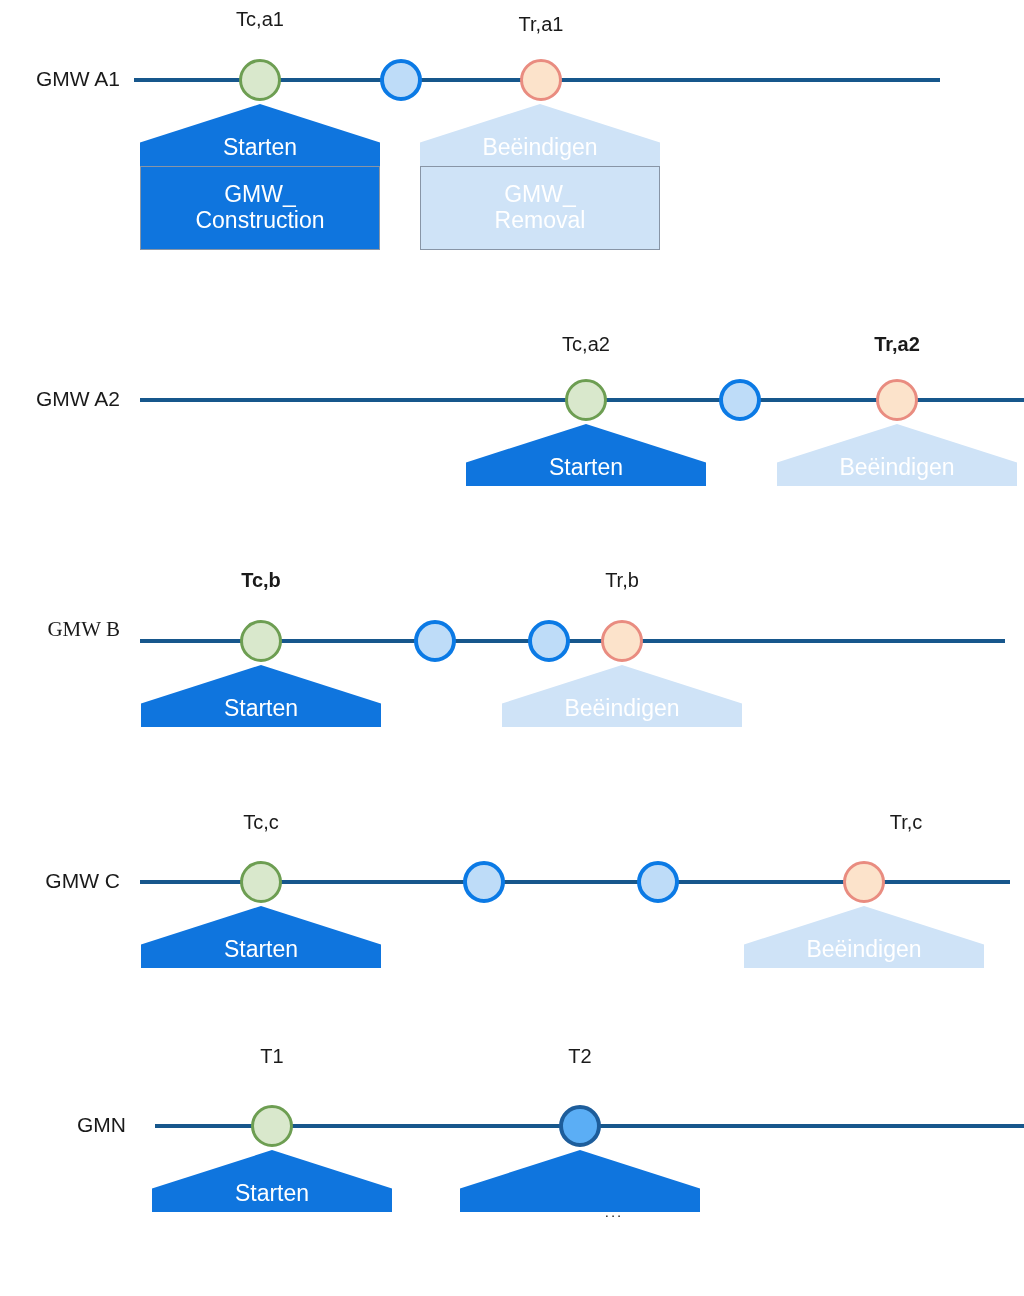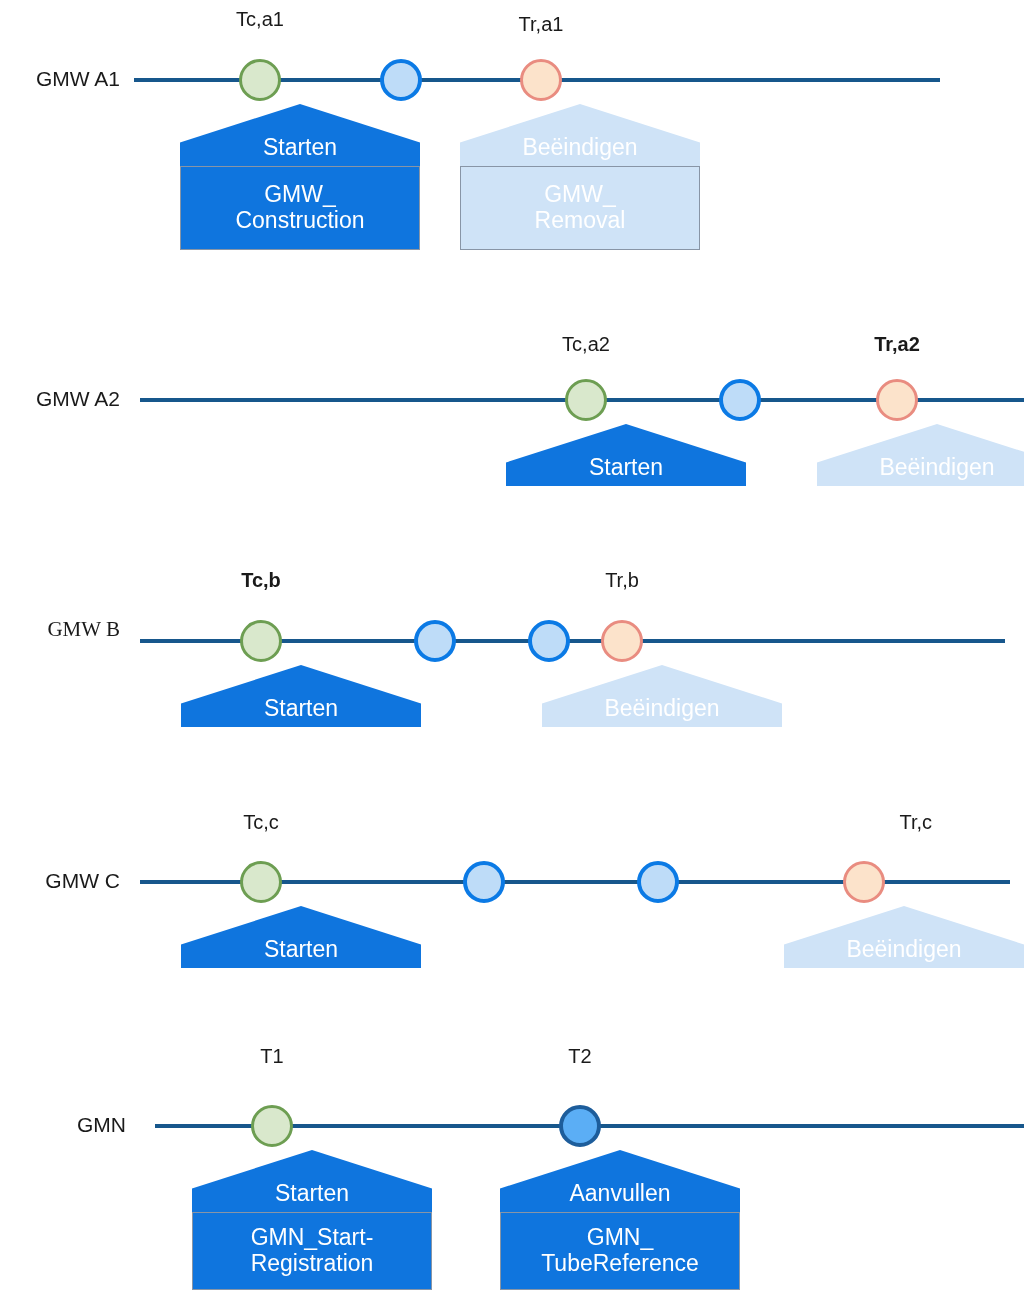--- a/index.html
+++ b/index.html
@@ -64,21 +64,20 @@
     position: absolute;
     font-size: 20px;
     color: #1a1a1a;
     white-space: nowrap;
     text-align: center;
     line-height: 1;
   }
   
   .callout {
     position: absolute;
-    margin-left: 40px;
   }
   .callout .roof {
     position: absolute;
     left: 0;
     top: 0;
     width: 100%;
   }
   .callout .roof-label {
     position: absolute;
     left: 0;
@@ -204,40 +203,35 @@
         <svg width="240" height="62" viewBox="0 0 240 62" class="roof">
           <polygon points="120,0 240,38.44 240,62 0,62 0,38.44" fill="#CFE3F7"></polygon>
         </svg>
         <div class="roof-label" style="top: 32px;">Beëindigen</div>
       </div>
       <div class="marker green" style="left: 240px; top: 861px; width: 42px; height: 42px;"></div>
       <div class="marker-tick" style="left: 191px; top: 812px; width: 140px;">Tc,c</div>
       <div class="marker blue" style="left: 463px; top: 861px; width: 42px; height: 42px;"></div>
       <div class="marker blue" style="left: 637px; top: 861px; width: 42px; height: 42px;"></div>
       <div class="marker red" style="left: 843px; top: 861px; width: 42px; height: 42px;"></div>
-      <div class="marker-tick" style="left: 792px; top: 812px; width: 140px; text-align: right;">Tr,c</div>
+      <div class="marker-tick" style="left: 836px; top: 812px; width: 140px;">Tr,c</div>
     </div>
     <div class="row" style="top: 0px;">
       <div class="row-label" style="left: 14px; top: 1114px; width: 112px;">GMN</div>
       <div class="timeline-line" style="left: 155px; top: 1124px; width: 869px;"></div>
       <div class="callout fill-solid" style="left: 152px; top: 1150px; width: 240px; height: 140px;">
         <svg width="240" height="62" viewBox="0 0 240 62" class="roof">
           <polygon points="120,0 240,38.44 240,62 0,62 0,38.44" fill="#0F75DE"></polygon>
         </svg>
         <div class="roof-label" style="top: 32px;">Starten</div>
-        <div class="body-box" style="top: 62px; width: 240px; height: 78px;">GMN_Start-
-Registration</div>
       </div>
       <div class="callout fill-solid" style="left: 460px; top: 1150px; width: 240px; height: 140px;">
         <svg width="240" height="62" viewBox="0 0 240 62" class="roof">
           <polygon points="120,0 240,38.44 240,62 0,62 0,38.44" fill="#0F75DE"></polygon>
         </svg>
-        <div class="roof-label" style="top: 32px;">Aanvullen</div>
         <div class="roof-ellipsis" style="top: 54px; left: 34px;">...</div>
-        <div class="body-box" style="top: 62px; width: 240px; height: 78px;">GMN_
-TubeReference</div>
       </div>
       <div class="marker green" style="left: 251px; top: 1105px; width: 42px; height: 42px;"></div>
       <div class="marker-tick" style="left: 202px; top: 1046px; width: 140px;">T1</div>
       <div class="marker navy" style="left: 559px; top: 1105px; width: 42px; height: 42px;"></div>
       <div class="marker-tick" style="left: 510px; top: 1046px; width: 140px;">T2</div>
     </div>
   </div>
 
 </body></html>

